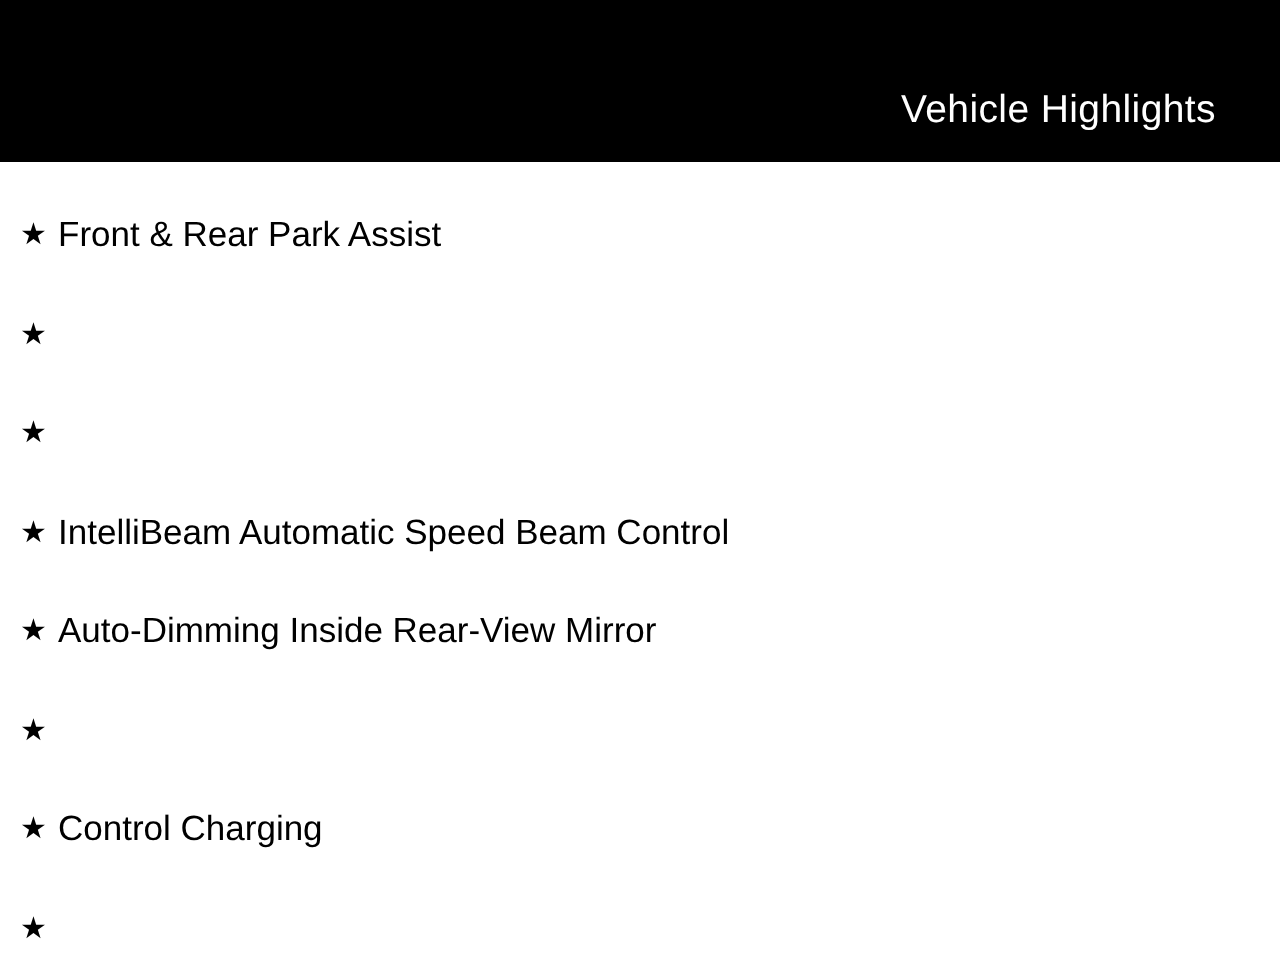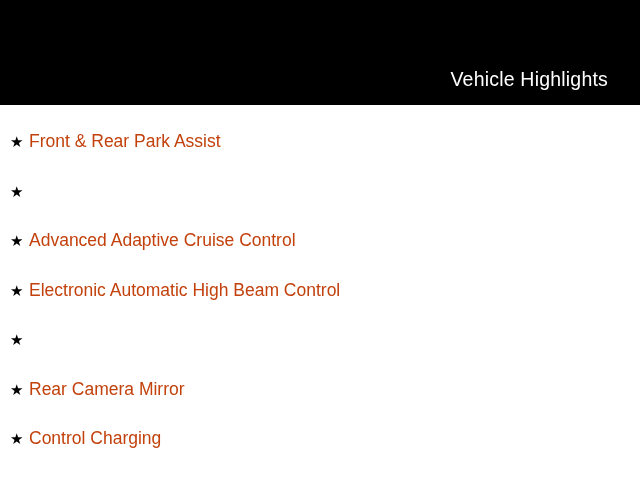--- a/index.html
+++ b/index.html
@@ -17,21 +17,21 @@
     position: relative;
     width: 640px;
     height: 480px;
     background: #ffffff;
     box-sizing: border-box;
     display: flex;
     flex-direction: column;
   }
   .header-bar {
     width: 100%;
-    height: 105px;
+    height: 81px;
     background: #000000;
     display: flex;
     align-items: flex-end;
     justify-content: flex-end;
     box-sizing: border-box;
     padding: 0 32px 15px 0;
     flex: 0 0 auto;
   }
   .header-title {
     color: #ffffff;
@@ -57,21 +57,21 @@
   }
   .bullet-star {
     flex: 0 0 auto;
     width: 19px;
     color: #000000;
     font-size: 15px;
     line-height: 1;
     text-align: left;
   }
   .item-label {
-    color: #c2410c;
+    color: #000000;
     font-size: 17.5px;
     line-height: 1.2;
     white-space: nowrap;
   }
 </style>
 </head>
 <body>
 
 <div class="page">
 
@@ -85,35 +85,34 @@
       <span class="bullet-star">★</span>
       <span class="item-label">Front &amp; Rear Park Assist</span>
     </li>
 
     <li class="highlight-item">
       <span class="bullet-star">★</span>
     </li>
 
     <li class="highlight-item">
       <span class="bullet-star">★</span>
-      <span class="item-label">Advanced Adaptive Cruise Control</span>
     </li>
 
     <li class="highlight-item">
       <span class="bullet-star">★</span>
-      <span class="item-label">Electronic Automatic High Beam Control</span>
+      <span class="item-label">IntelliBeam Automatic Speed Beam Control</span>
     </li>
 
     <li class="highlight-item">
       <span class="bullet-star">★</span>
+      <span class="item-label">Auto-Dimming Inside Rear-View Mirror</span>
     </li>
 
     <li class="highlight-item">
       <span class="bullet-star">★</span>
-      <span class="item-label">Rear Camera Mirror</span>
     </li>
 
     <li class="highlight-item">
       <span class="bullet-star">★</span>
       <span class="item-label">Control Charging</span>
     </li>
 
     <li class="highlight-item">
       <span class="bullet-star">★</span>
     </li>

